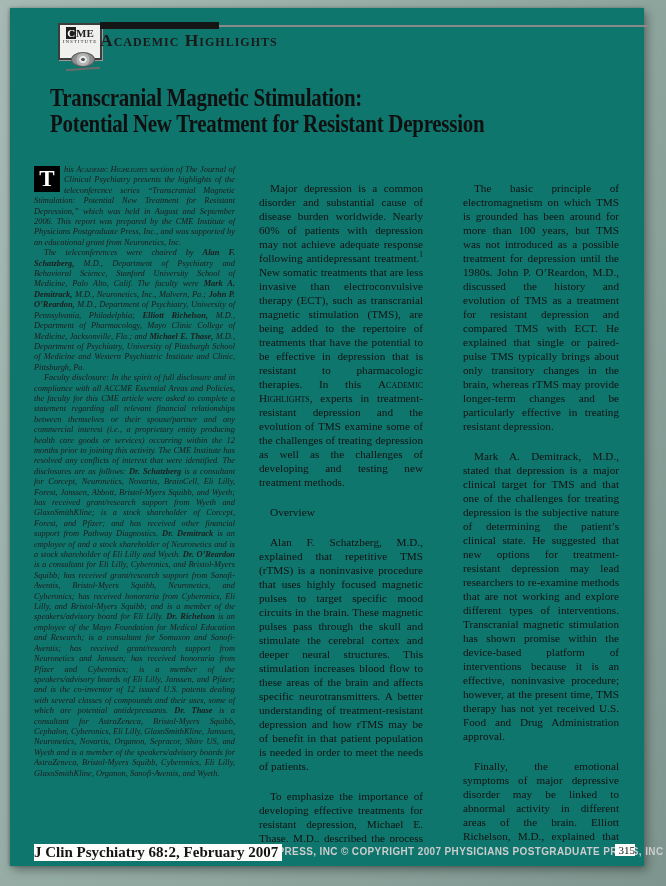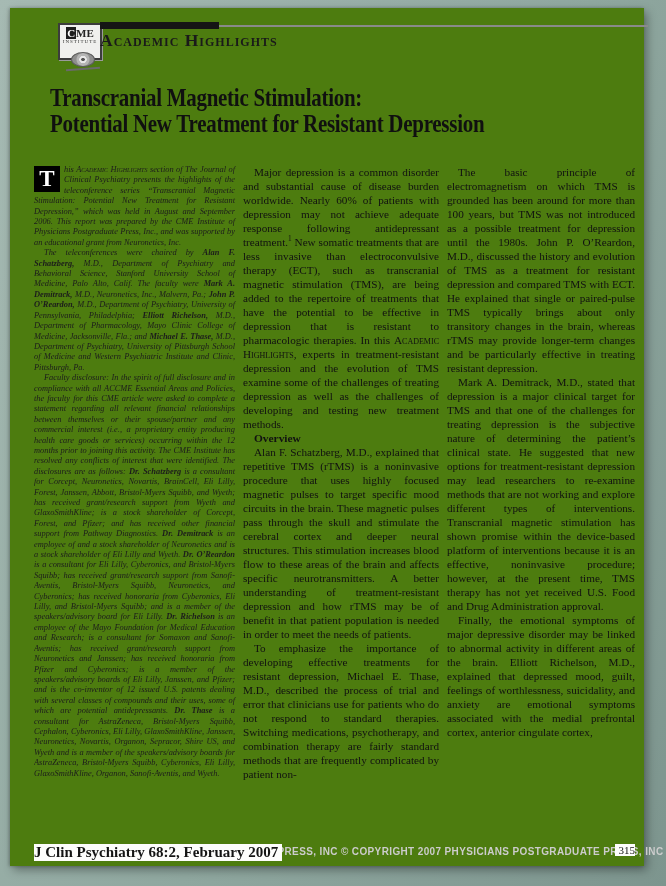--- a/index.html
+++ b/index.html
@@ -2,21 +2,21 @@
 <html><head>
 <meta charset="utf-8">
 <style>
   html,body{margin:0;padding:0;}
   body{
     width:666px;height:886px;position:relative;overflow:hidden;
     background:linear-gradient(115deg,#a6bab3 0%,#8fa79f 55%,#7d958e 100%);
     font-family:"Liberation Serif",serif;color:#141414;
   }
   .page{
-    position:absolute;left:10px;top:8px;right:22px;bottom:20px;background:#4d7c0f;
+    position:absolute;left:10px;top:8px;right:22px;bottom:20px;background:#0f766e;
     box-shadow:-1px 0 3px rgba(0,0,0,.25),3px 4px 9px rgba(0,0,0,.35);
   }
   
   .cme-logo{position:absolute;left:48px;top:15px;width:40px;height:33px;
     border:2px solid #3c3c3c;background:#f0f0ee;box-shadow:1px 1px 0 #9a9a9a;}
   .cme-name{font-weight:bold;font-size:11px;line-height:11px;text-align:center;margin-top:3px;color:#222;}
   .cme-name::first-letter{background:#1d1d1d;color:#fff;padding:0 1px;}
   .cme-sub{font-size:5px;line-height:6px;text-align:center;letter-spacing:1px;color:#333;}
   .cme-disc{position:absolute;left:11px;bottom:-9px;width:22px;height:13px;border-radius:50%;
     border:1px solid #5c5c5c;
@@ -31,23 +31,23 @@
     letter-spacing:-.3px;transform:scaleX(.855);transform-origin:left top;white-space:nowrap;color:#101010;}
   
   .cols{position:absolute;left:24px;top:157px;width:601px;height:677px;overflow:hidden;
     display:grid;grid-template-columns:201px 196px 188px;column-gap:8px;}
   .sidebar{font-style:italic;font-size:8.4px;line-height:10.4px;text-align:justify;color:#1c1c1c;}
   .sidebar p{margin:0;text-indent:10px;}
   .sidebar p.first{text-indent:0;}
   .dropcap{float:left;width:26px;height:26px;margin:1px 4px 0 0;background:#000;color:#fff;
     font-style:normal;font-weight:bold;font-size:23px;line-height:26px;text-align:center;}
   .bodycol{font-size:11.2px;line-height:14px;text-align:justify;color:#111;}
-  .bodycol p{margin:0;text-indent:11px;}
+  .bodycol p{margin:16px;text-indent:11px;}
   .bodycol p.noindent{text-indent:0;}
-  .heading{font-weight:bold;font-size:11.4px;margin:9px 0 1px;text-indent:0;}
+  .heading{font-weight:normal;font-size:11.4px;margin:9px 0 1px;text-indent:0;}
   .seg-b{font-weight:bold;}
   .seg-sc{font-variant:small-caps;}
   .seg-sup{vertical-align:super;font-size:65%;line-height:0;}
   
   .footer{position:absolute;left:24px;top:836px;width:601px;height:18px;}
   .watermark{position:absolute;left:168px;top:1px;z-index:1;white-space:nowrap;
     font-family:"Liberation Sans",sans-serif;font-weight:bold;font-size:10.5px;color:#cccccc;
     letter-spacing:.4px;transform:scaleX(.95);transform-origin:left top;}
   .journal{position:absolute;left:0;top:0;z-index:2;font-weight:bold;font-size:15px;background:#fdfdfc;padding-right:4px;}
   .pagenum{position:absolute;right:0;top:0;z-index:2;font-weight:normal;font-size:11px;background:#fdfdfc;padding-left:4px;}

